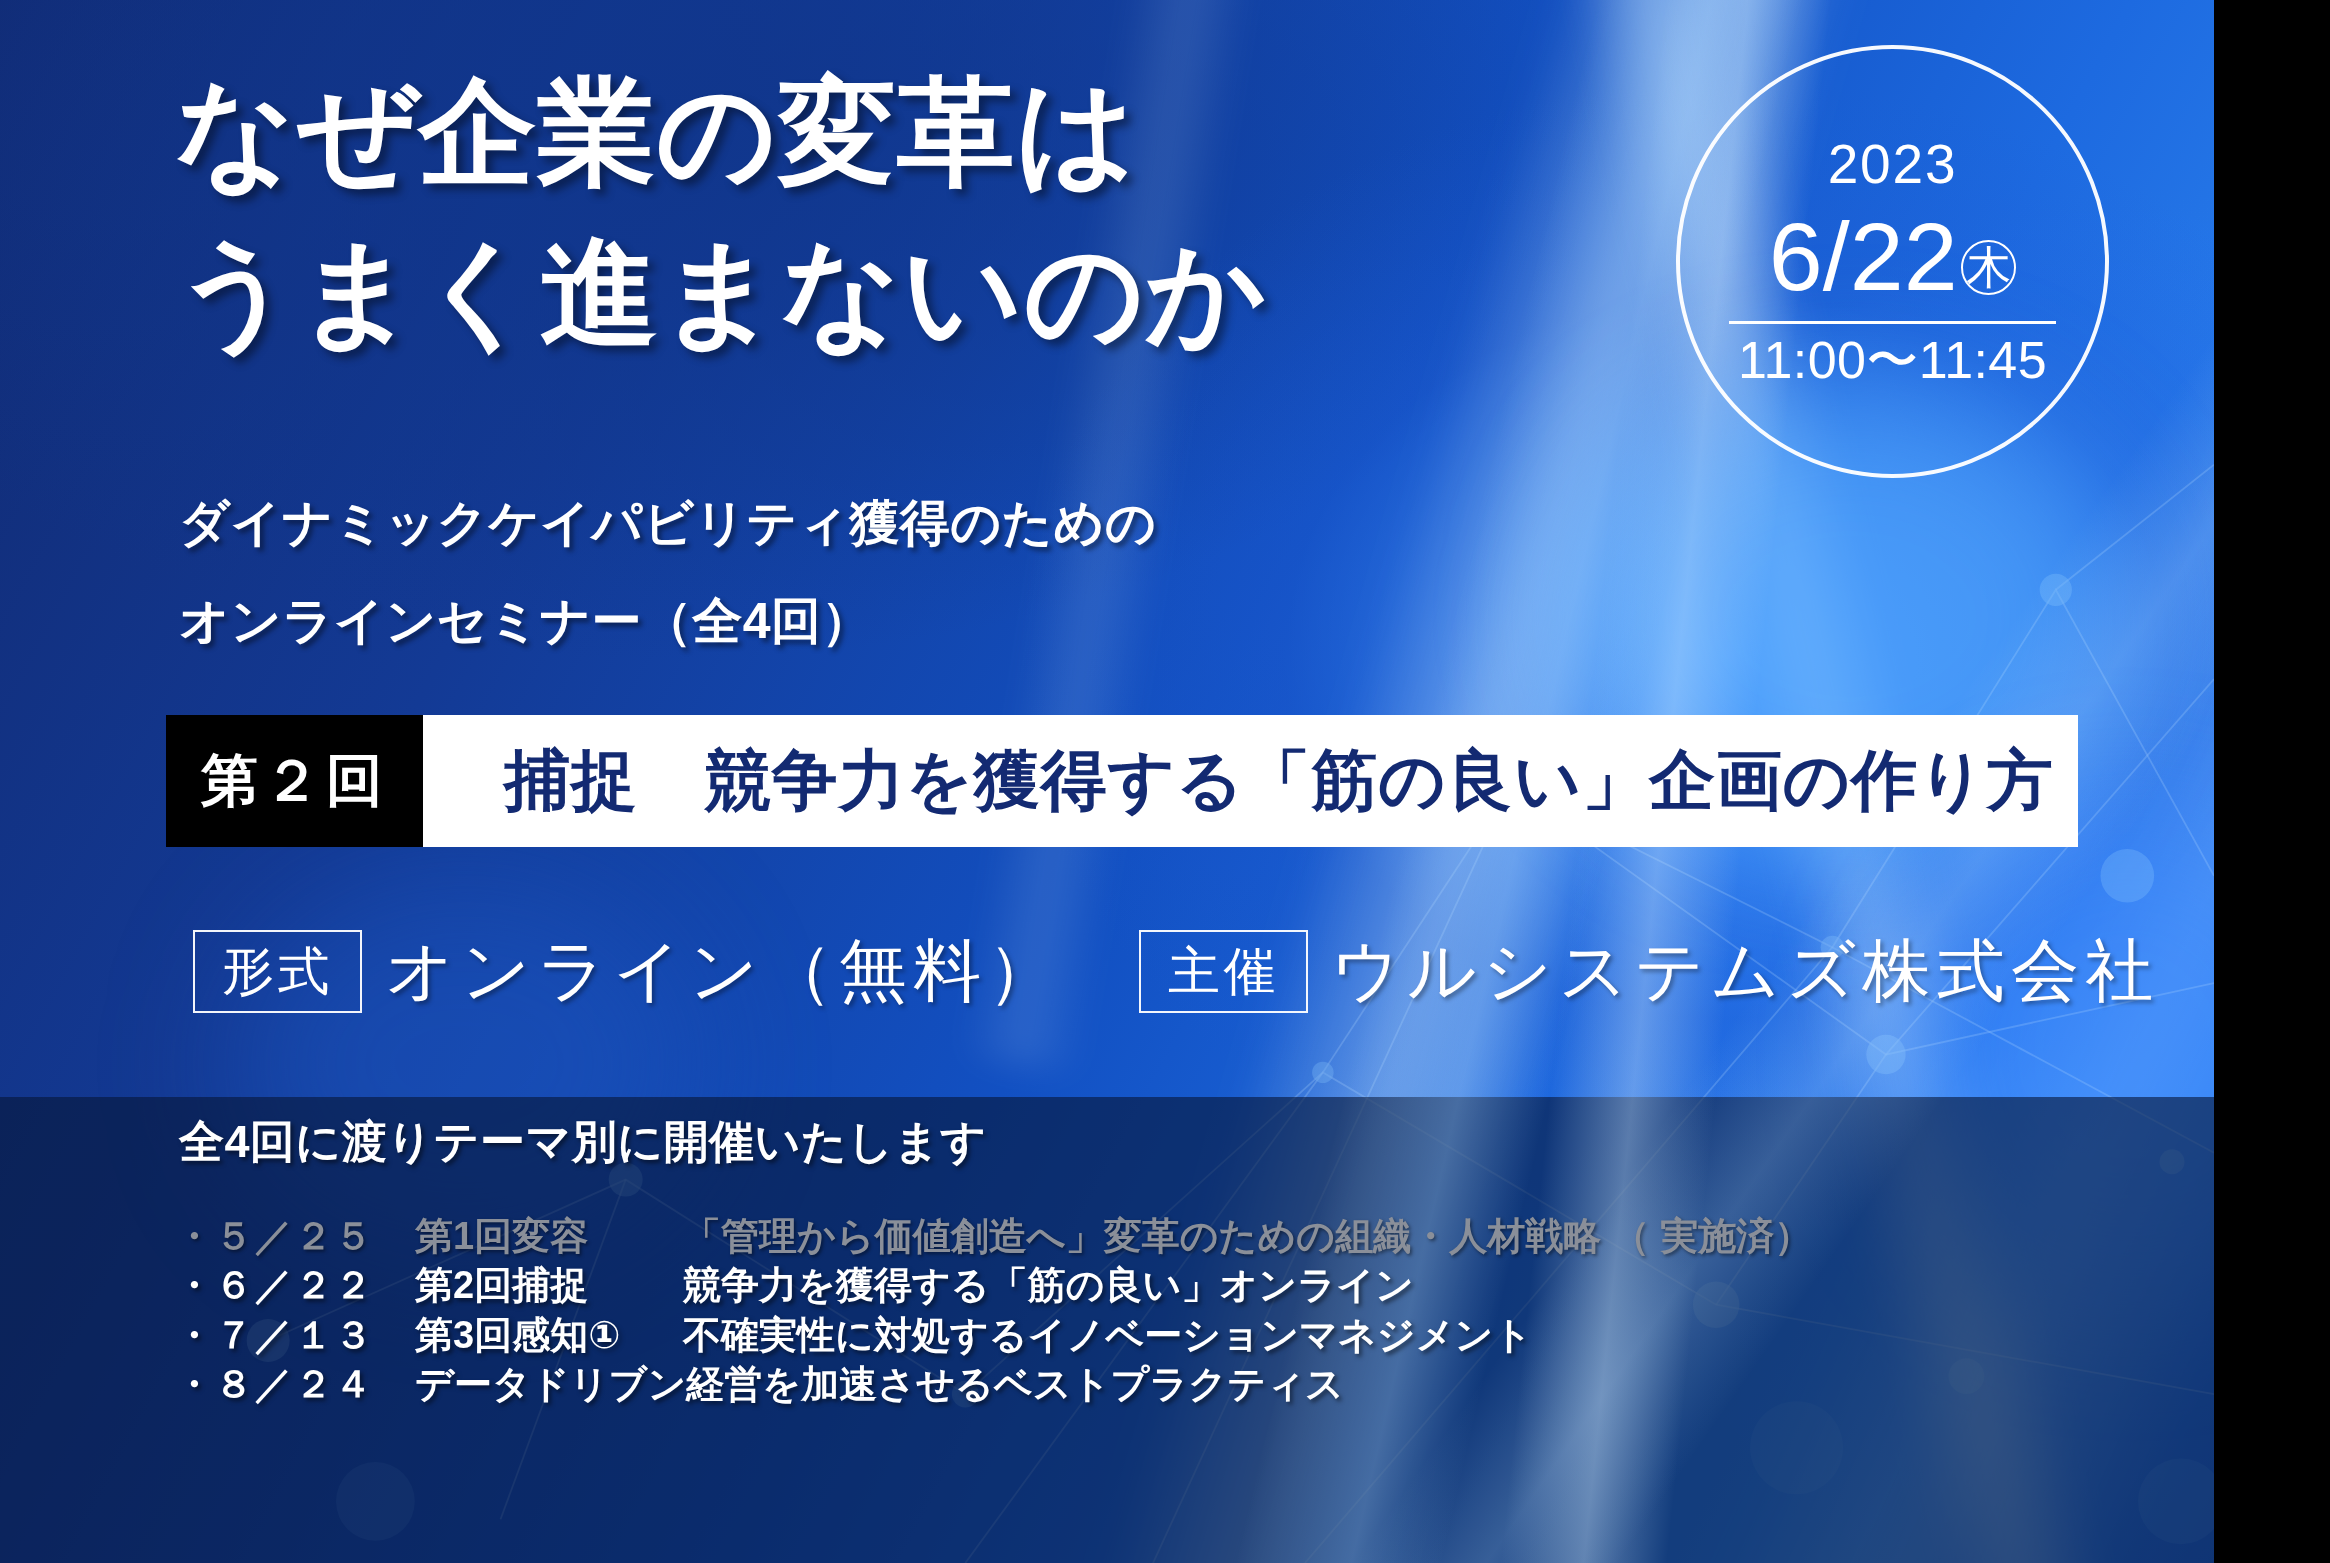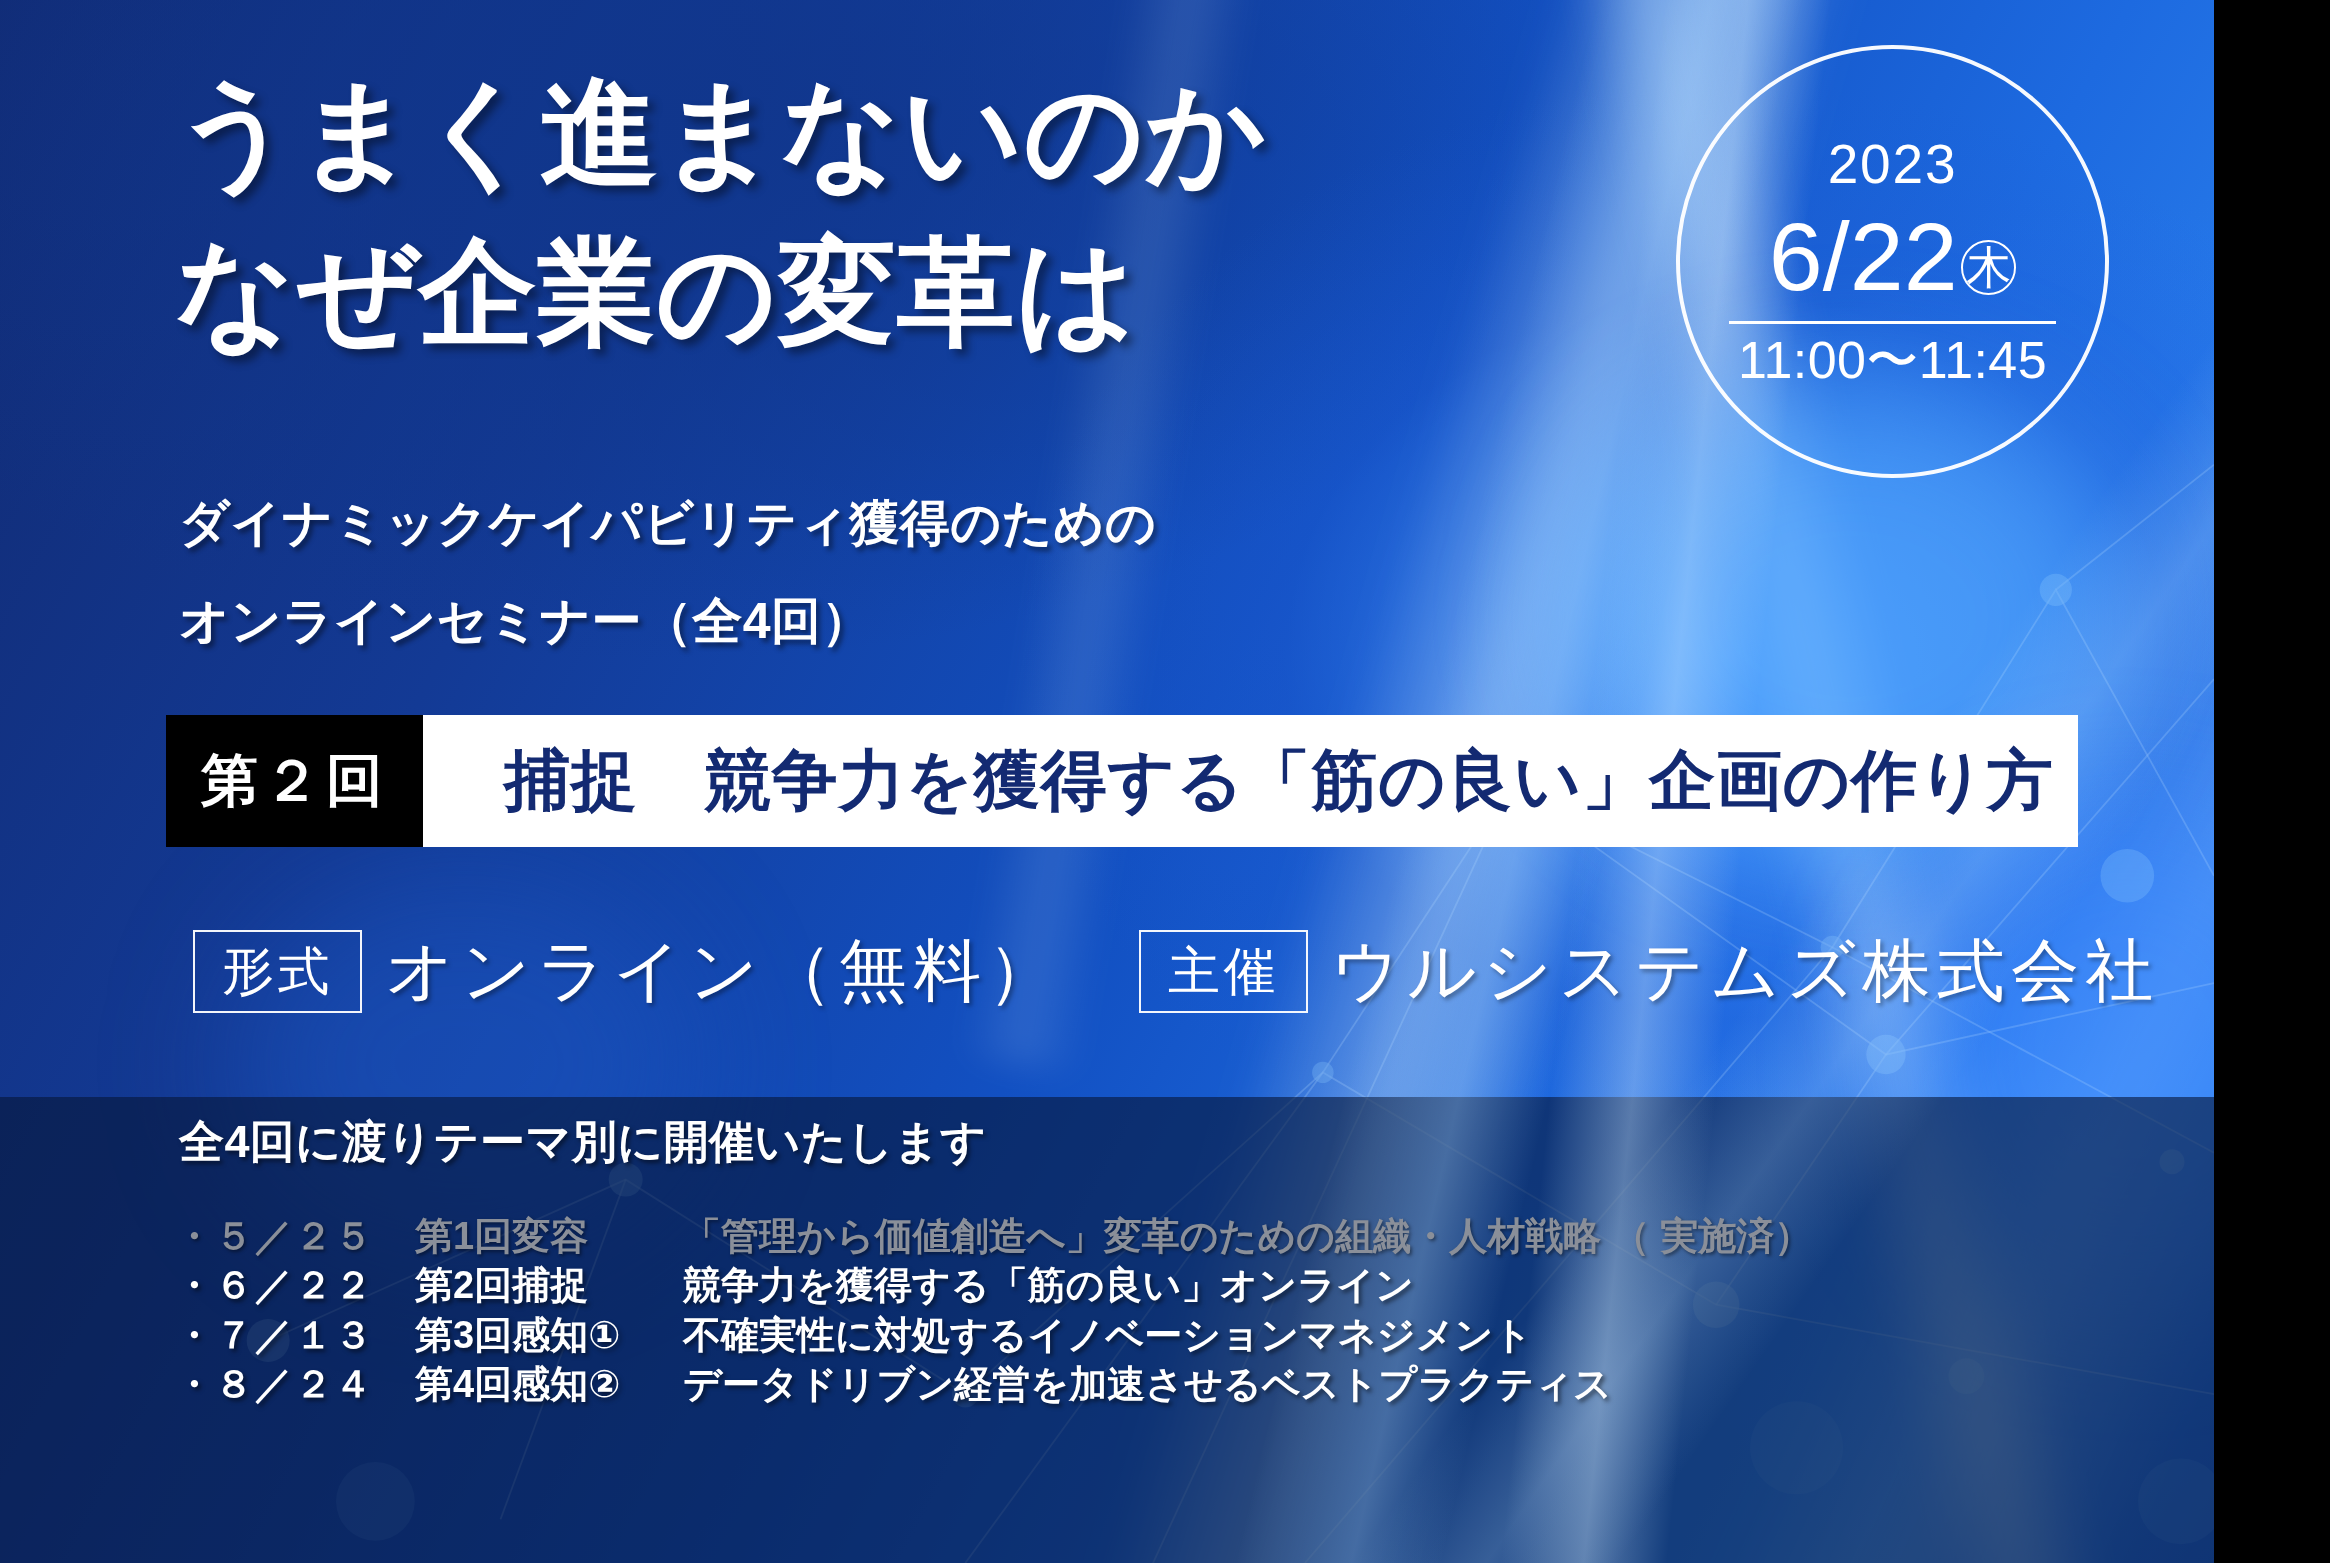--- a/index.html
+++ b/index.html
@@ -322,22 +322,22 @@
         </g>
       </svg>
     </div>
 
     <div class="lower-panel"></div>
   </div>
 
   <div class="rightbar"></div>
 
   <div class="headline">
+    <span class="hl-line">なぜ企業の変革は</span>
     <span class="hl-line">うまく進まないのか</span>
-    <span class="hl-line">なぜ企業の変革は</span>
   </div>
 
   <div class="subtitle s1">ダイナミックケイパビリティ獲得のための</div>
   <div class="subtitle s2">オンラインセミナー（全4回）</div>
 
   <div class="date-circle">
     <div class="dc-year">2023</div>
     <div class="dc-daterow">
       <span class="dc-date">6/22</span>
       <span class="dc-dow">木</span>
@@ -372,19 +372,18 @@
       <span class="sc-num">第2回捕捉</span>
       <span class="sc-desc">競争力を獲得する「筋の良い」オンライン</span>
     </div>
     <div class="sched-row">
       <span class="sc-date">・７／１３</span>
       <span class="sc-num">第3回感知①</span>
       <span class="sc-desc">不確実性に対処するイノベーションマネジメント</span>
     </div>
     <div class="sched-row">
       <span class="sc-date">・８／２４</span>
-      <span class="sc-num">第4回感知②</span>
       <span class="sc-desc">データドリブン経営を加速させるベストプラクティス</span>
     </div>
   </div>
 
 </div>
 
 
 </body></html>

